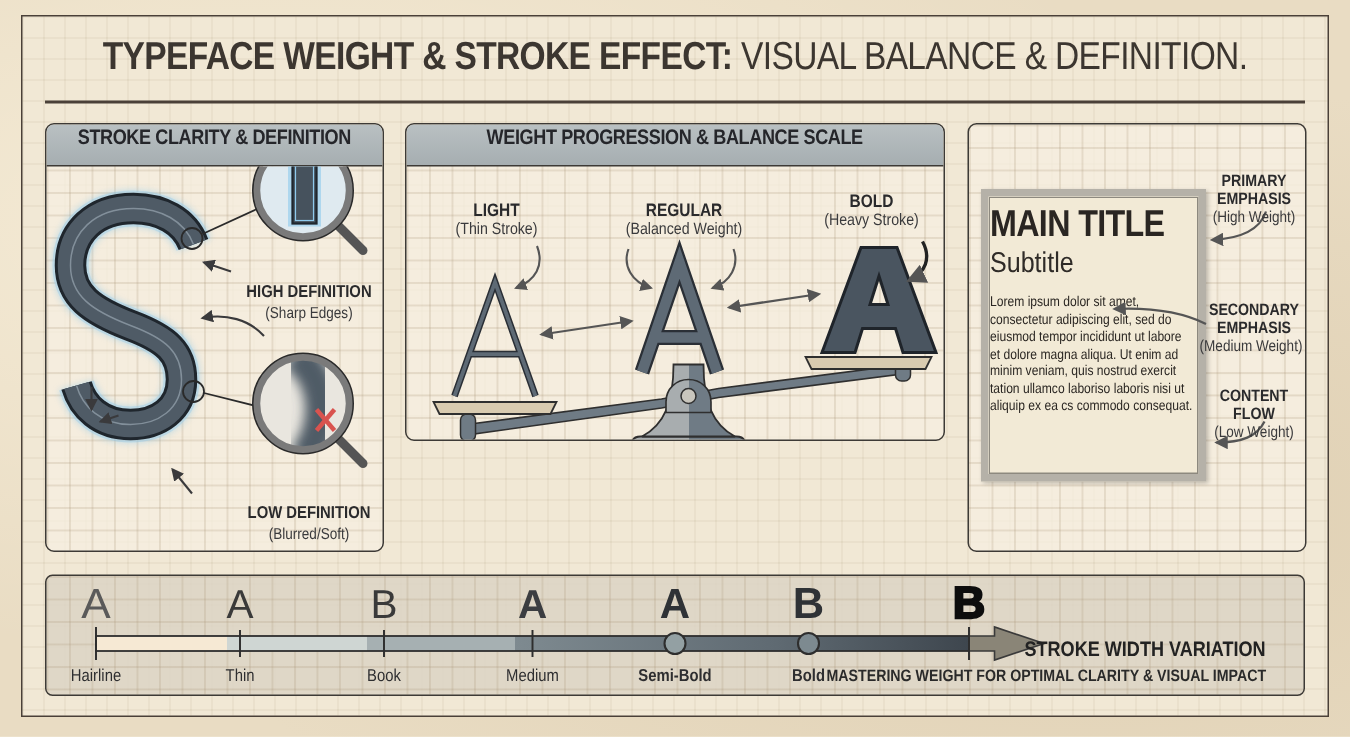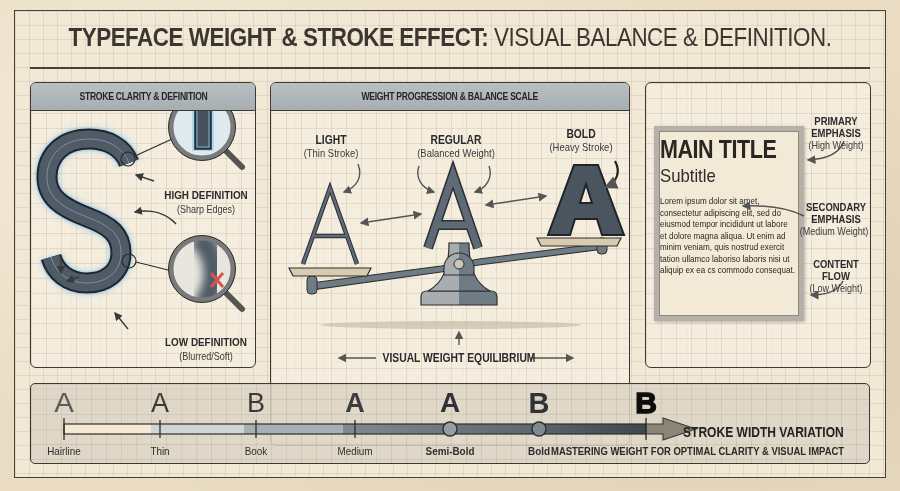--- a/index.html
+++ b/index.html
@@ -37,27 +37,27 @@
     background-color: rgba(246,239,224,0.75);
     background-image:
       linear-gradient(rgba(170,150,120,0.22) 1px, transparent 1px),
       linear-gradient(90deg, rgba(170,150,120,0.22) 1px, transparent 1px);
     background-size: 15px 15px;
     overflow: hidden;
   }
   .panel-header {
     height: 28px; background: linear-gradient(#b9c0c2, #a6aeb1);
     border-bottom: 1.5px solid #3d3a36;
-    display: flex; align-items: center; justify-content: center;
-    font-weight: bold; font-size: 10px; color: #25262a; letter-spacing: -0.3px;
+    display: flex; align-items: flex-start; justify-content: center;
+    font-weight: bold; font-size: 14px; color: #25262a; letter-spacing: -0.3px;
   }
   .panel-header span { display: inline-block; transform: scaleX(0.86); white-space: nowrap; }
 
   #p1 { left: 30px; top: 82px; width: 226px; height: 286px; }
-  #p2 { left: 270px; top: 82px; width: 360px; height: 364px; }
+  #p2 { left: 270px; top: 82px; width: 360px; height: 212px; }
   #p3 { left: 645px; top: 82px; width: 226px; height: 286px; }
   #p4 { left: 30px; top: 383px; width: 840px; height: 81px; border-radius: 5px;
         background-color: rgba(220,212,196,0.85); }
 
   .abs { position: absolute; }
   .lbl-b { font-weight: bold; font-size: 11px; color: #2a2a2c; text-align: center; white-space: nowrap; transform: scaleX(0.86); }
   .lbl-n { font-size: 10.5px; color: #3a3a3c; text-align: center; white-space: nowrap; transform: scaleX(0.86); }
 
   
   .card {

